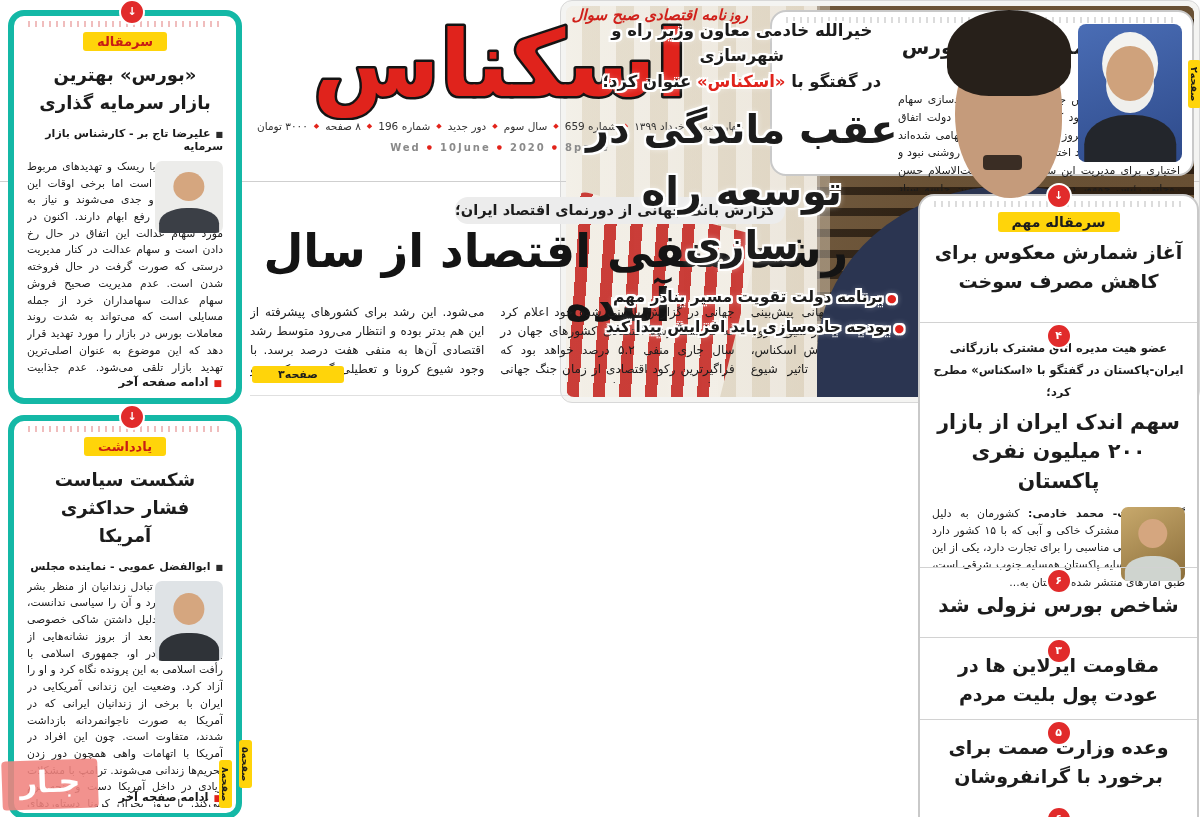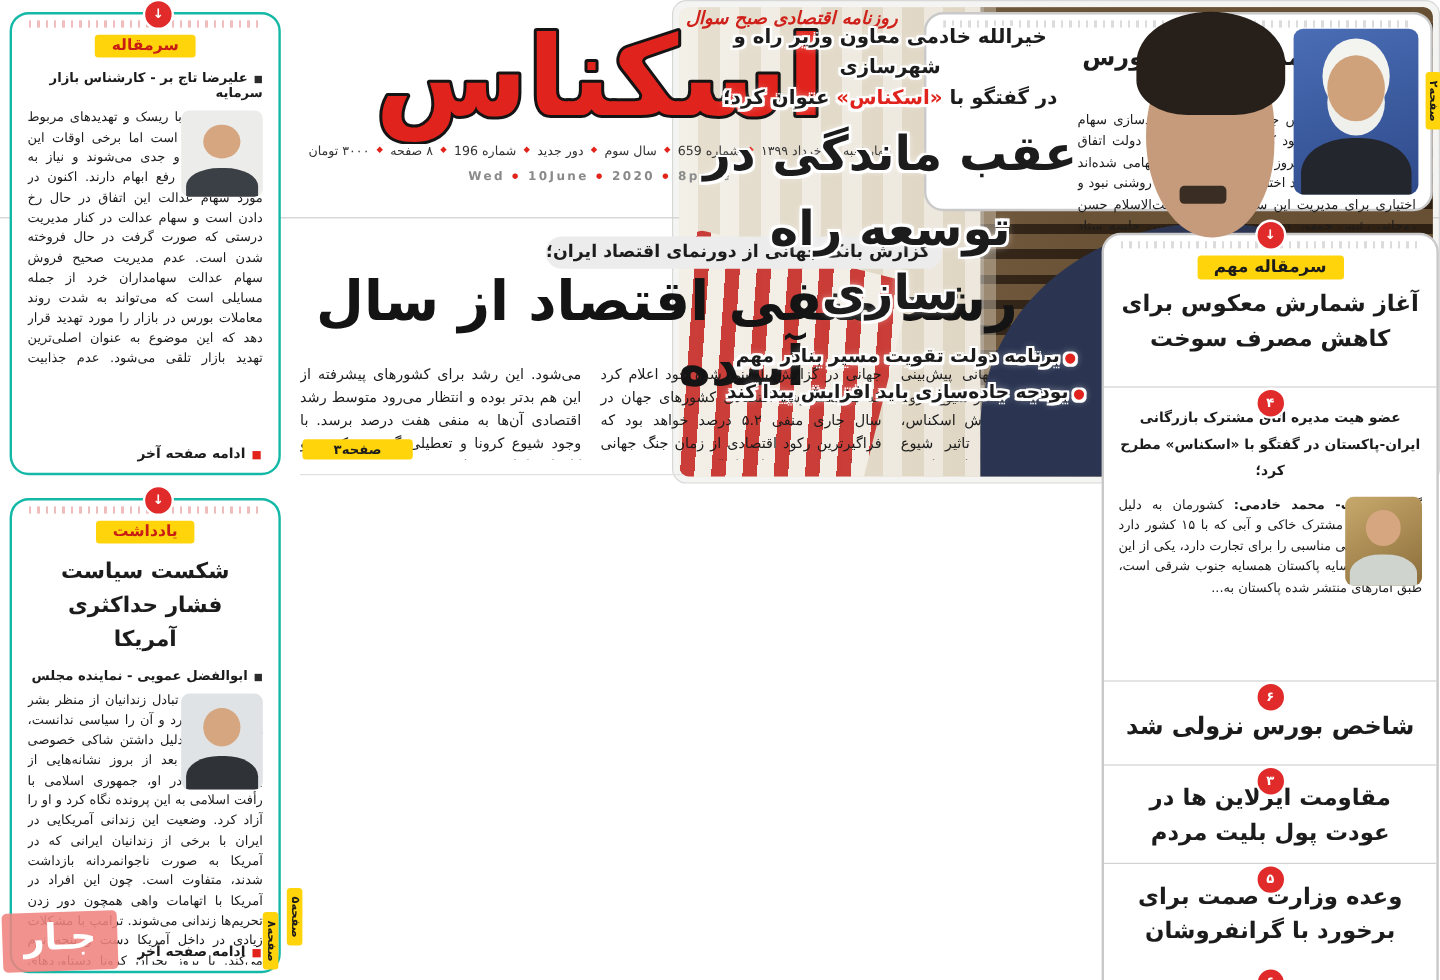--- a/index.html
+++ b/index.html
@@ -1,20 +1,20 @@
 <!DOCTYPE html>
 <html lang="fa" dir="rtl"><head>
 <meta charset="utf-8">
 <style>
   html,body{margin:0;padding:0;background:#fff;}
   #page{position:relative;width:1200px;height:817px;overflow:hidden;background:#fff;
         font-family:"DejaVu Sans",sans-serif;direction:rtl;color:#1c1c1c;}
   .abs{position:absolute;}
   
-  .rbox{position:absolute;background:#fff;border:2px solid #14b8a6;border-radius:16px;overflow:hidden;z-index:2;}
+  .rbox{position:absolute;background:#fff;border:6px solid #14b8a6;border-radius:16px;overflow:hidden;z-index:2;}
   .gbox{position:absolute;background:#fff;border:2px solid #c9c9c9;border-radius:16px;z-index:2;}
   .hatch{height:6px;margin:5px 14px 0;background:repeating-linear-gradient(90deg,#dcdcdc 0 2px,transparent 2px 7px);}
   .hatch.red{background:repeating-linear-gradient(90deg,#f0bdbd 0 2px,transparent 2px 7px);}
   .numcircle{position:absolute;left:50%;transform:translateX(-50%);width:22px;height:22px;
     background:#e12b2b;border:2px solid #fff;border-radius:50%;color:#fff;font-size:11px;
     font-weight:bold;text-align:center;line-height:21px;z-index:4;}
   .badge{display:inline-block;background:#ffd40a;font-weight:bold;padding:2px 14px;border-radius:3px;font-size:13px;}
   .badge.red-text{color:#c81d15;}
   .vtab{position:absolute;writing-mode:vertical-rl;background:#ffd40a;color:#1a1a1a;
     font-size:9.5px;font-weight:bold;padding:7px 1px;border-radius:3px;z-index:6;letter-spacing:1px;}
@@ -168,20 +168,21 @@
           <div class="bullet ow"><span class="dot">●</span><span>بودجه جاده‌سازی باید افزایش پیدا کند</span></div>
         </div>
       </div>
     </div>
   </div>
   <div class="vtab" style="left:239px;top:740px;">صفحه۵</div>
 
   <div id="edit-box" class="rbox colbox">
     <div class="hatch red"></div>
     <div style="text-align:center;margin-top:4px;"><span class="badge red-text">سرمقاله</span></div>
+    <div class="title">«بورس» بهترین بازار سرمایه گذاری</div>
     <div class="byline">علیرضا تاج بر - کارشناس بازار سرمایه</div>
     <div class="body">
       <div class="avatar trader fphoto"></div>
       <span>بورس همیشه با ریسک و تهدیدهای مربوط به خود همراه است اما برخی اوقات این ریسک‌ها قوی و جدی می‌شوند و نیاز به شفاف‌سازی و رفع ابهام دارند. اکنون در مورد سهام عدالت این اتفاق در حال رخ دادن است و سهام عدالت در کنار مدیریت درستی که صورت گرفت در حال فروخته شدن است. عدم مدیریت صحیح فروش سهام عدالت سهامداران خرد از جمله مسایلی است که می‌تواند به شدت روند معاملات بورس در بازار را مورد تهدید قرار دهد که این موضوع به عنوان اصلی‌ترین تهدید بازار تلقی می‌شود. عدم جذابیت بازارهای موازی برای سرمایه‌گذاری می‌تواند به شدت روند معاملات بورس را مورد تهدید قرار دهد که اکنون هیچ نشانه‌ای از...</span>
     </div>
     <div class="cont-footer">ادامه صفحه آخر</div>
   </div>
   <div class="numcircle" style="left:119px;top:-1px;transform:none;">↓</div>
 
   <div id="note-box" class="rbox colbox">
@@ -201,20 +202,21 @@
   <div id="sidebar" class="gbox">
     <div class="numcircle" style="top:-13px;">↓</div>
     <div class="sb-sec" style="height:126px;">
       <div class="hatch"></div>
       <div style="margin-top:5px;"><span class="badge" style="font-size:14px;">سرمقاله مهم</span></div>
       <div class="sb-head">آغاز شمارش معکوس برای کاهش مصرف سوخت</div>
     </div>
     <div class="sb-sec" style="height:245px;">
       <div class="numcircle">۴</div>
       <div class="sb-kicker">عضو هیت مدیره اتاق مشترک بازرگانی ایران-پاکستان در گفتگو با «اسکناس» مطرح کرد؛</div>
+      <div class="sb-bighead">سهم اندک ایران از بازار ۲۰۰ میلیون نفری پاکستان</div>
       <div class="sb-body">
         <div class="avatar pak fphoto"></div>
         <span class="lead">گروه تجارت- محمد خادمی:</span><span> کشورمان به دلیل وسعت و مرز مشترک خاکی و آبی که با ۱۵ کشور دارد شرایط صادراتی مناسبی را برای تجارت دارد، یکی از این کشورهای همسایه پاکستان همسایه جنوب شرقی است، طبق آمارهای منتشر شده پاکستان به...</span>
       </div>
     </div>
     <div class="sb-sec" style="height:70px;">
       <div class="numcircle">۶</div>
       <div class="sb-head" style="margin-top:22px;font-size:20px;">شاخص بورس نزولی شد</div>
     </div>
     <div class="sb-sec" style="height:82px;">

